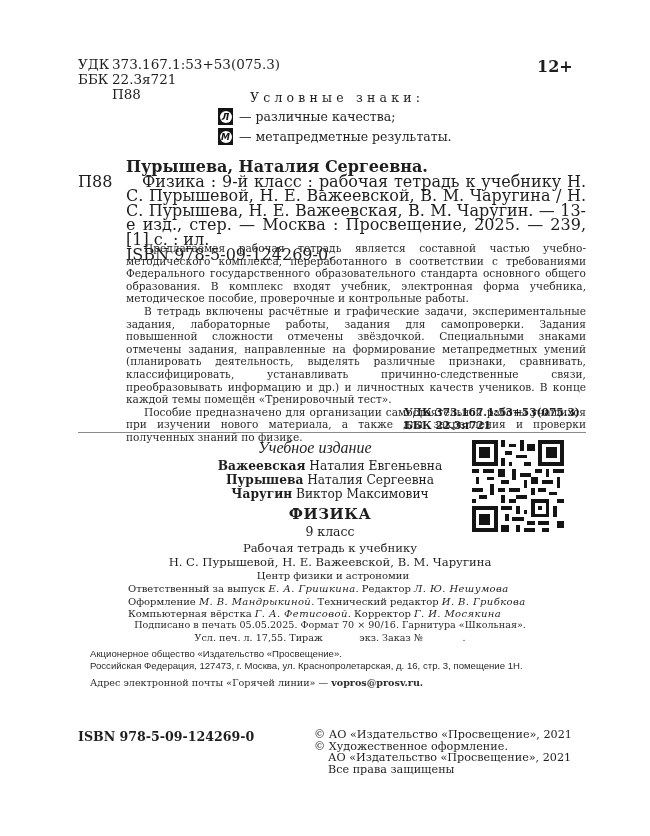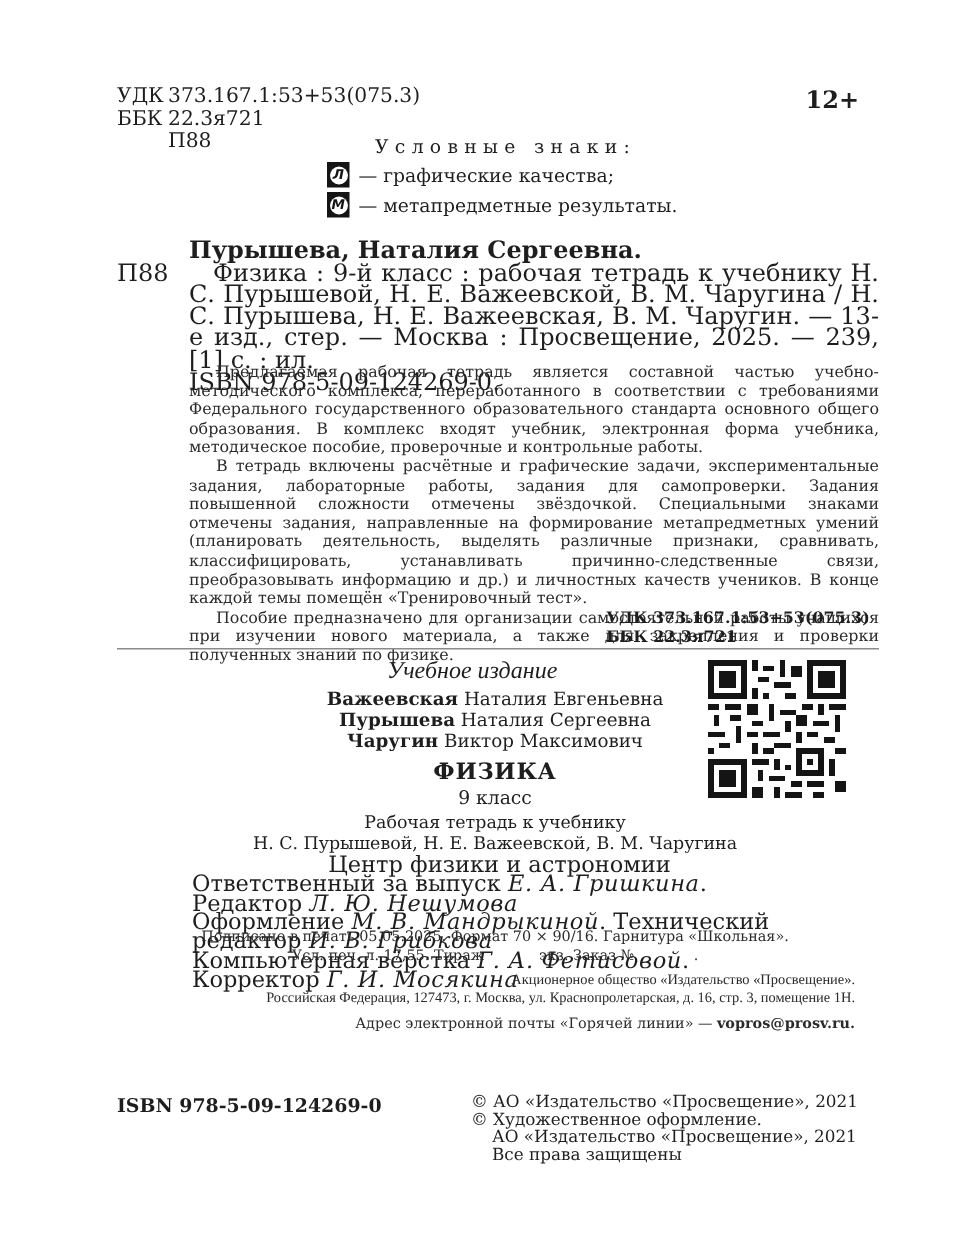--- a/index.html
+++ b/index.html
@@ -47,28 +47,28 @@
 
     .qr { left: 470px; top: 440px; width: 96px; height: 92px; }
 
     .authors2 { left: 190px; top: 459px; width: 280px; text-align: center; font-size: 12.2px; line-height: 14px; font-family: "DejaVu Serif", serif; }
     .authors2 b { font-weight: bold; }
 
     .title { left: 190px; top: 505px; width: 280px; text-align: center; font-size: 15px; font-weight: bold; font-family: "DejaVu Serif", serif; letter-spacing: 0.5px; }
     .grade { left: 190px; top: 524px; width: 280px; text-align: center; font-size: 12.5px; font-family: "DejaVu Serif", serif; }
     .subtitle { left: 130px; top: 541px; width: 400px; text-align: center; font-size: 11.6px; line-height: 14px; font-family: "DejaVu Serif", serif; }
 
-    .credits { left: 128px; top: 570px; width: 410px; font-size: 15px; line-height: 12.8px; font-family: "DejaVu Serif", serif; }
+    .credits { left: 128px; top: 570px; width: 410px; font-size: 10px; line-height: 12.8px; font-family: "DejaVu Serif", serif; }
     .credits .center { text-align: center; }
     .credits i { font-style: italic; letter-spacing: 0.4px; }
 
     .print { left: 120px; top: 618px; width: 420px; text-align: center; font-size: 9.6px; line-height: 13px; font-family: "DejaVu Serif", serif; color: #2a2a2a; }
 
-    .pub { left: 90px; top: 648px; width: 480px; text-align: right; font-size: 9.6px; line-height: 11.5px; font-family: Liberation Serif, serif; color: #2a2a2a; }
-    .hotline { left: 90px; top: 677px; width: 480px; text-align: right; font-size: 9.6px; font-family: "DejaVu Serif", serif; color: #2a2a2a; }
+    .pub { left: 90px; top: 648px; width: 480px; text-align: left; font-size: 9.6px; line-height: 11.5px; font-family: Liberation Sans, sans-serif; color: #2a2a2a; }
+    .hotline { left: 90px; top: 677px; width: 480px; text-align: left; font-size: 9.6px; font-family: "DejaVu Serif", serif; color: #2a2a2a; }
     .hotline b { font-weight: bold; }
 
     .isbn-bottom { left: 78px; top: 729px; font-size: 12.6px; font-weight: bold; font-family: "DejaVu Serif", serif; }
     .copyright { left: 314px; top: 729px; font-size: 11.2px; line-height: 11.6px; font-family: "DejaVu Serif", serif; }
     .copyright .ind { padding-left: 14px; }
   </style>
 </head>
 <body>
 
 <div class="abs cls">
@@ -85,21 +85,21 @@
     <span>П88</span>
   </div>
 </div>
 <div class="abs age">12+</div>
 
 <div class="abs legend-title">Условные знаки:</div>
 <div class="abs legend-row" style="top:108px;">
   <span class="badge">
       <span>Л</span>
     </span>
-  <span>— графические качества;</span>
+  <span>— различные качества;</span>
 </div>
 <div class="abs legend-row" style="top:128px;">
   <span class="badge">
       <span>М</span>
     </span>
   <span>— метапредметные результаты.</span>
 </div>
 
 <div class="abs bib">
   <div class="author">Пурышева, Наталия Сергеевна.</div>

